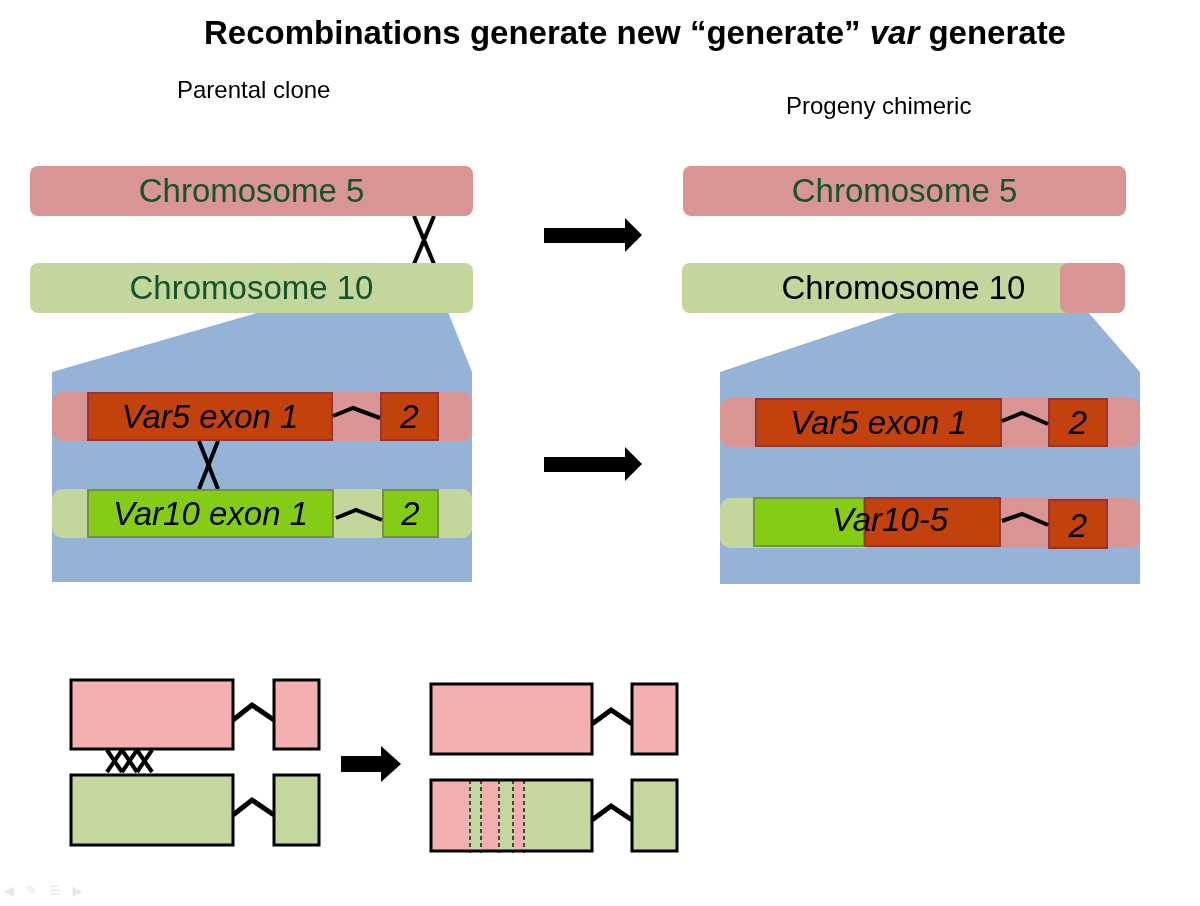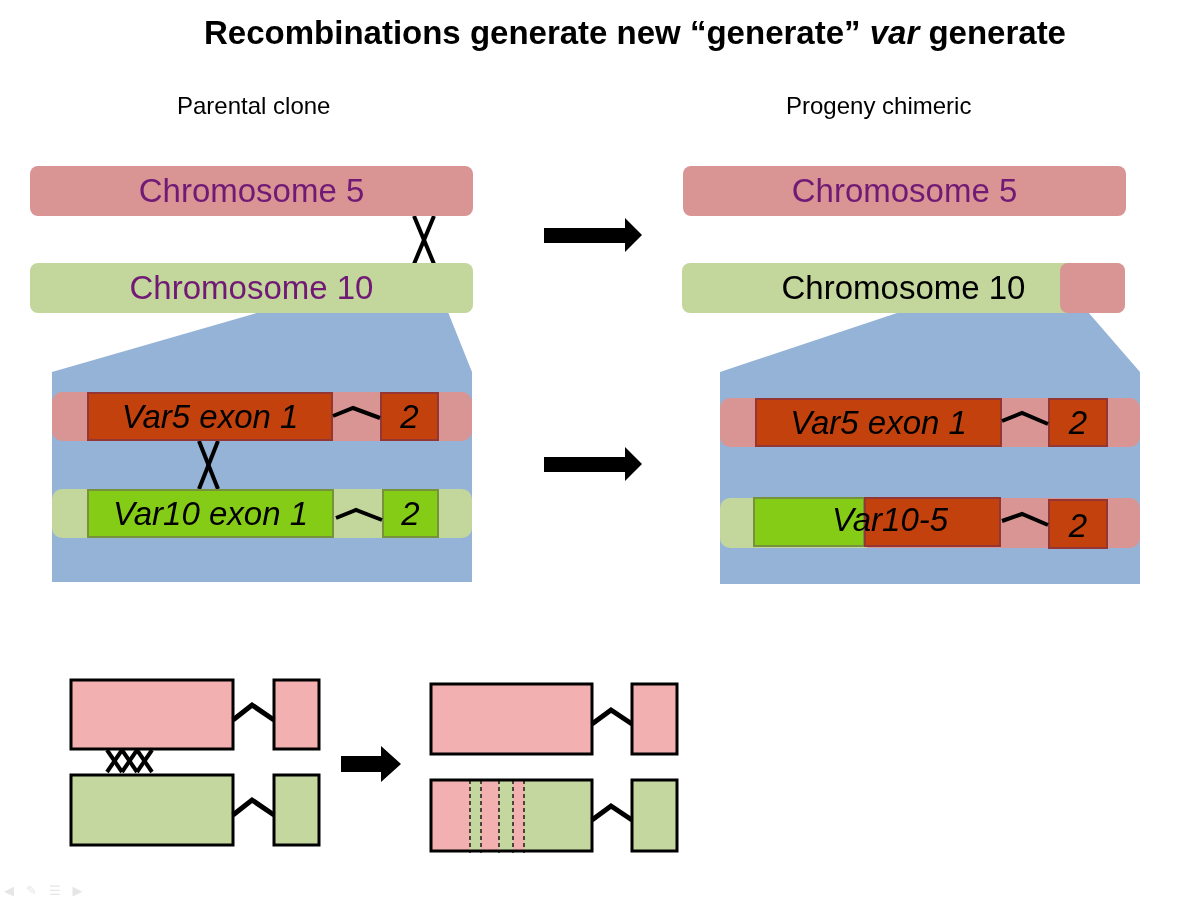--- a/index.html
+++ b/index.html
@@ -1,35 +1,35 @@
 <!DOCTYPE html>
 <html><head>
 <meta charset="utf-8">
 <style>
   html, body { margin:0; padding:0; background:#ffffff; }
   body { width:1200px; height:906px; position:relative; overflow:hidden; font-family:"Liberation Sans", sans-serif; }
   .abs { position:absolute; }
   .title { left:0; top:14px; width:1270px; text-align:center; font-size:33px; font-weight:bold; color:#000; }
   .title em { }
   .sub { font-size:24px; color:#000; }
-  .chrom { border-radius:8px; font-size:33px; color:#701a75; text-align:center; line-height:50px; height:50px; }
+  .chrom { border-radius:8px; font-size:33px; color:#14532d; text-align:center; line-height:50px; height:50px; }
   .pink-bg { background:#d99594; }
   .green-bg { background:#c3d69b; }
   .exon { position:absolute; box-sizing:border-box; font-style:italic; font-size:33px; color:#000; text-align:center; }
   .red-exon { background:#c2410c; border:2px solid #943634; }
   .green-exon { background:#84cc16; border:2px solid #76923c; }
   .band { position:absolute; border-radius:10px; }
   svg { position:absolute; left:0; top:0; }
 </style>
 </head>
 <body>
 
 <div class="abs title"><span>Recombinations generate new “generate” </span><em>var</em><span> generate</span></div>
 
-<div class="abs sub" style="left:177px; top:92px;">Parental clone</div>
+<div class="abs sub" style="left:177px; top:76px;">Parental clone</div>
 <div class="abs sub" style="left:786px; top:92px;">Progeny chimeric</div>
 
 <svg width="1200" height="906">
 
   <polygon points="52,372 260,312 448,312 472,372 472,582 52,582" fill="#95b3d7"></polygon>
 
   <polygon points="720,372 900,312 1088,312 1140,372 1140,584 720,584" fill="#95b3d7"></polygon>
 
   <g stroke="#000" stroke-width="4">
     <line x1="414" y1="216" x2="434" y2="264"></line>

